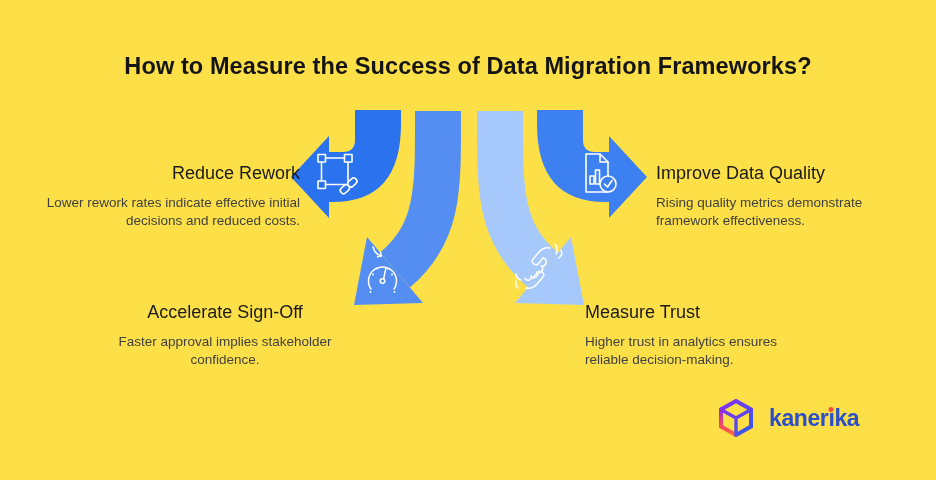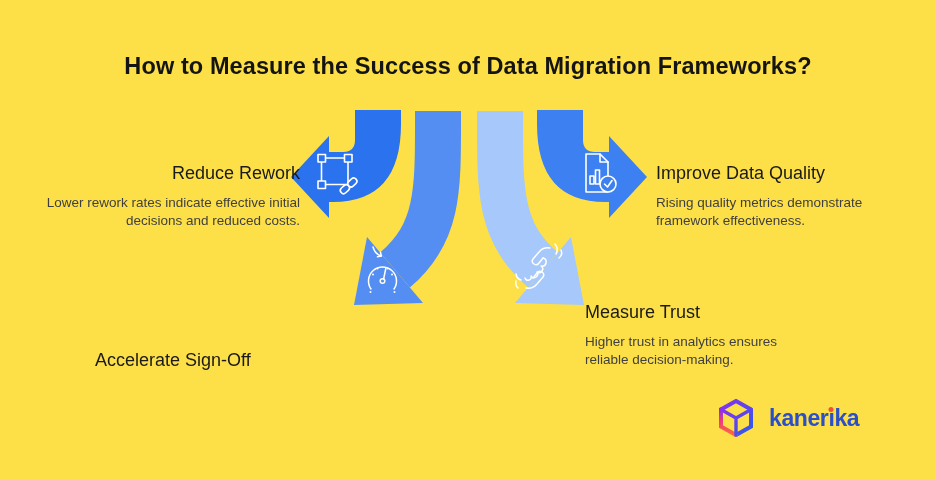--- a/index.html
+++ b/index.html
@@ -10,21 +10,21 @@
   .title{
     position:absolute;top:53px;left:0;width:100%;margin:0;
     text-align:center;font-size:23.5px;font-weight:700;color:#141414;letter-spacing:0.1px;
   }
   .arrows{position:absolute;left:289px;top:110px;width:360px;height:202px;}
   .tb{position:absolute;}
   .tb-title{font-size:18px;color:#1a1a1a;margin:0 0 10px 0;}
   .tb-desc{font-size:13.5px;color:#3f3f3f;line-height:1.3;}
   .tb-tl{top:163px;right:636px;width:258px;text-align:right;}
   .tb-tr{top:163px;left:656px;width:242px;text-align:left;}
-  .tb-bl{top:302px;right:581px;width:260px;text-align:left;margin-top:48px;}
+  .tb-bl{top:302px;right:581px;width:260px;text-align:center;}
   .tb-br{top:302px;left:585px;width:225px;text-align:left;}
   .logo{position:absolute;left:719px;top:399px;display:flex;align-items:center;gap:16px;}
   .brand{font-size:23px;font-weight:700;letter-spacing:-0.4px;}
   .brand-i{position:relative;display:inline-block;}
   .brand-dot{position:absolute;left:50%;transform:translateX(-50%);top:2.5px;width:5px;height:5px;border-radius:50%;}
 </style>
 </head>
 <body>
 
 <div class="canvas">
@@ -97,20 +97,21 @@
     <div class="tb-desc">Rising quality metrics demonstrate framework effectiveness.</div>
   </div>
 
   <div class="tb tb-tl">
     <div class="tb-title">Reduce Rework</div>
     <div class="tb-desc">Lower rework rates indicate effective initial decisions and reduced costs.</div>
   </div>
 
   <div class="tb tb-bl">
     <div class="tb-title">Accelerate Sign-Off</div>
+    <div class="tb-desc">Faster approval implies stakeholder confidence.</div>
   </div>
 
   <div class="tb tb-br">
     <div class="tb-title">Measure Trust</div>
     <div class="tb-desc">Higher trust in analytics ensures reliable decision-making.</div>
   </div>
 
   <div class="logo">
     <svg width="34" height="38" viewBox="0 0 36 40" xmlns="http://www.w3.org/2000/svg">
       <defs>

